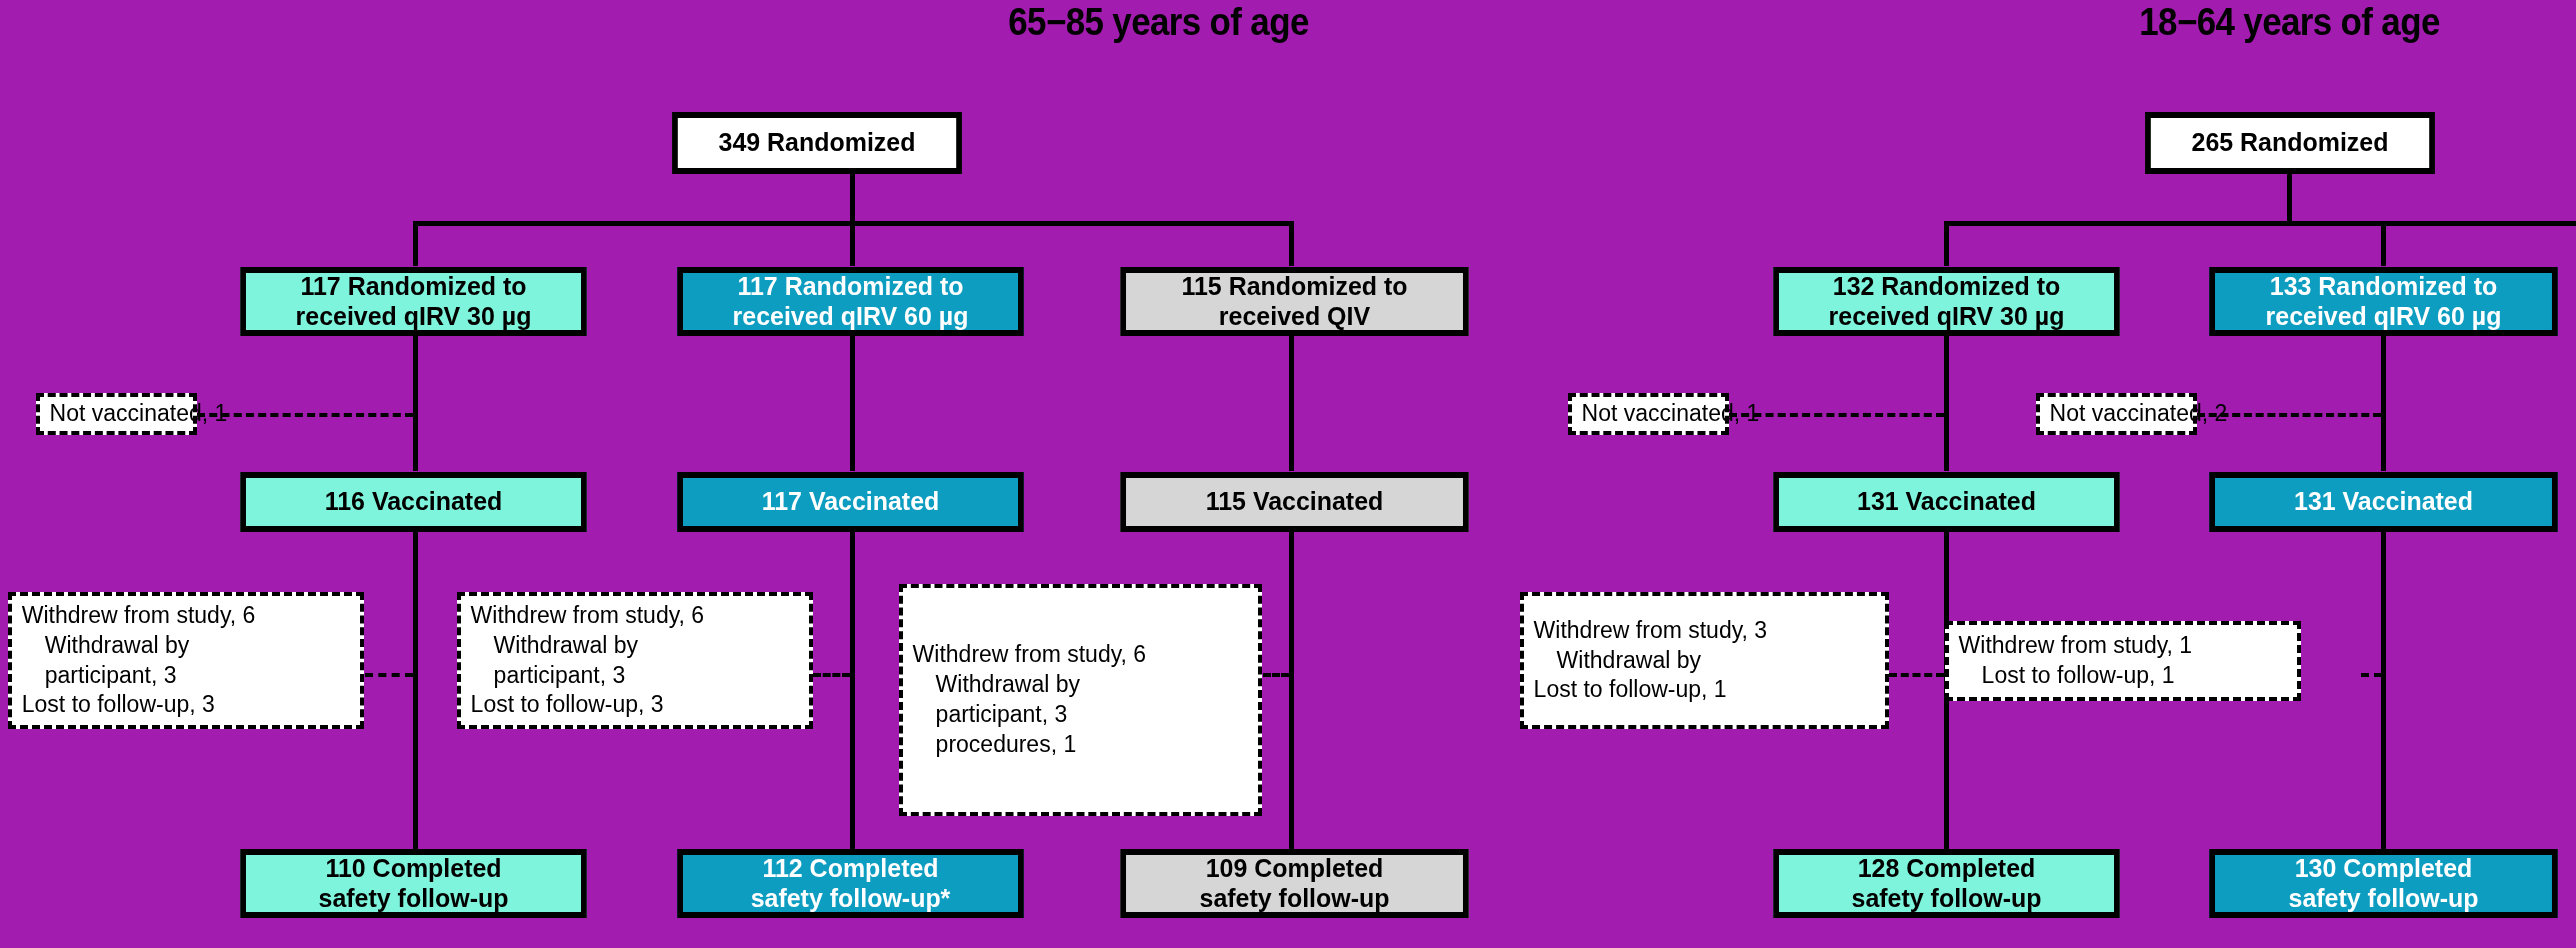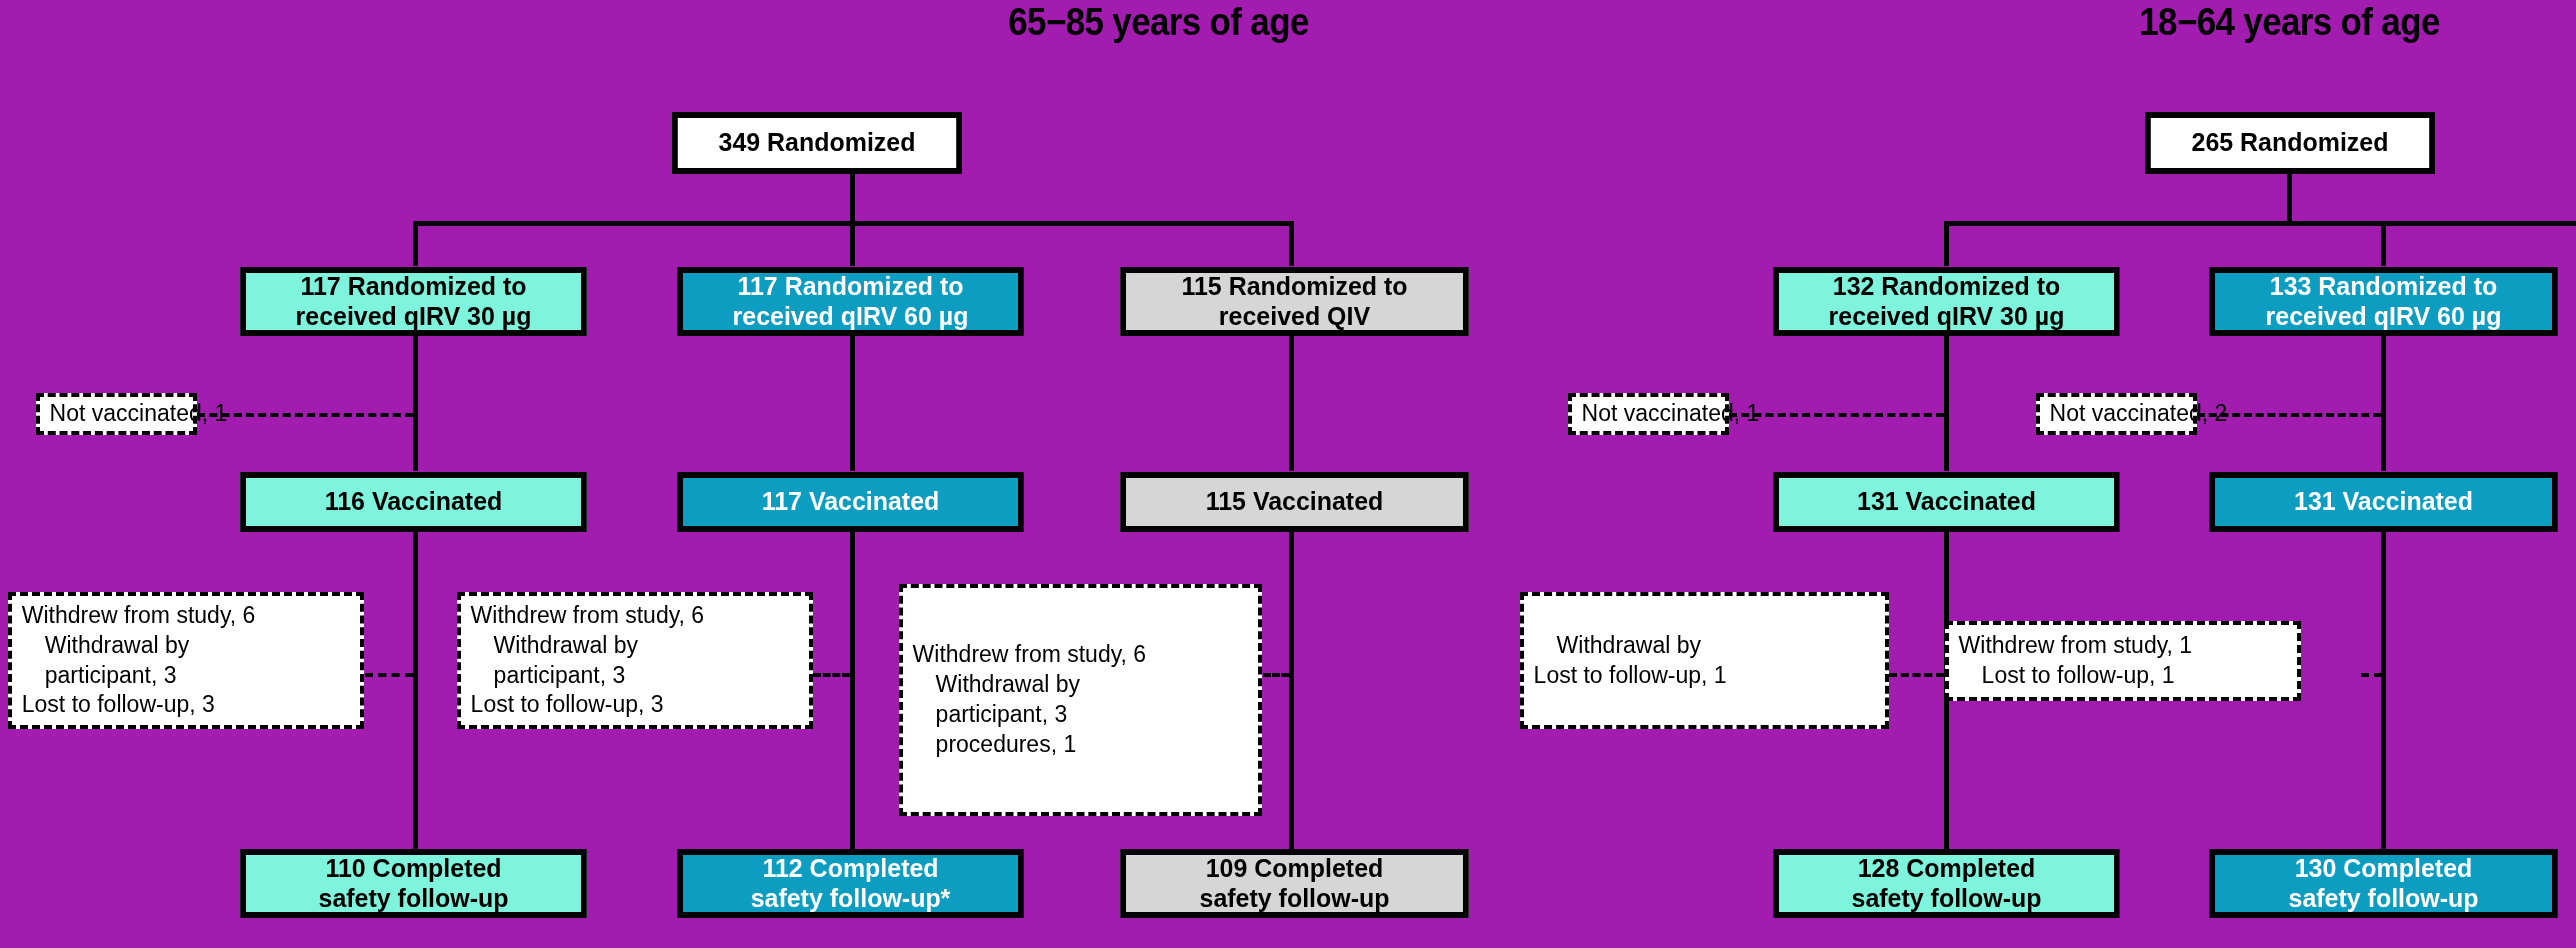--- a/index.html
+++ b/index.html
@@ -232,20 +232,21 @@
   </div>
   <div class="dline h" style="left:1729px; top:413px; width:215px;"></div>
 
   <div class="node mint" style="left:1766px; top:472px; width:361px; height:60px;">
     <span class="txt">131 Vaccinated</span>
   </div>
   <div class="line v" style="left:1944px; top:532px; height:317px;"></div>
 
   <div class="dashed" style="left:1520px; top:592px; width:369px; height:137px;">
     <span class="lines">
+      <span class="ln">Withdrew from study, 3</span>
       <span class="ln indent">Withdrawal by</span>
       <span class="ln">Lost to follow-up, 1</span>
     </span>
   </div>
   <div class="dline h" style="left:1889px; top:673px; width:55px;"></div>
 
   <div class="node mint" style="left:1766px; top:849px; width:361px; height:69px;">
     <span class="txt">
       <span>128 Completed</span><br>
       <span>safety follow-up</span>

